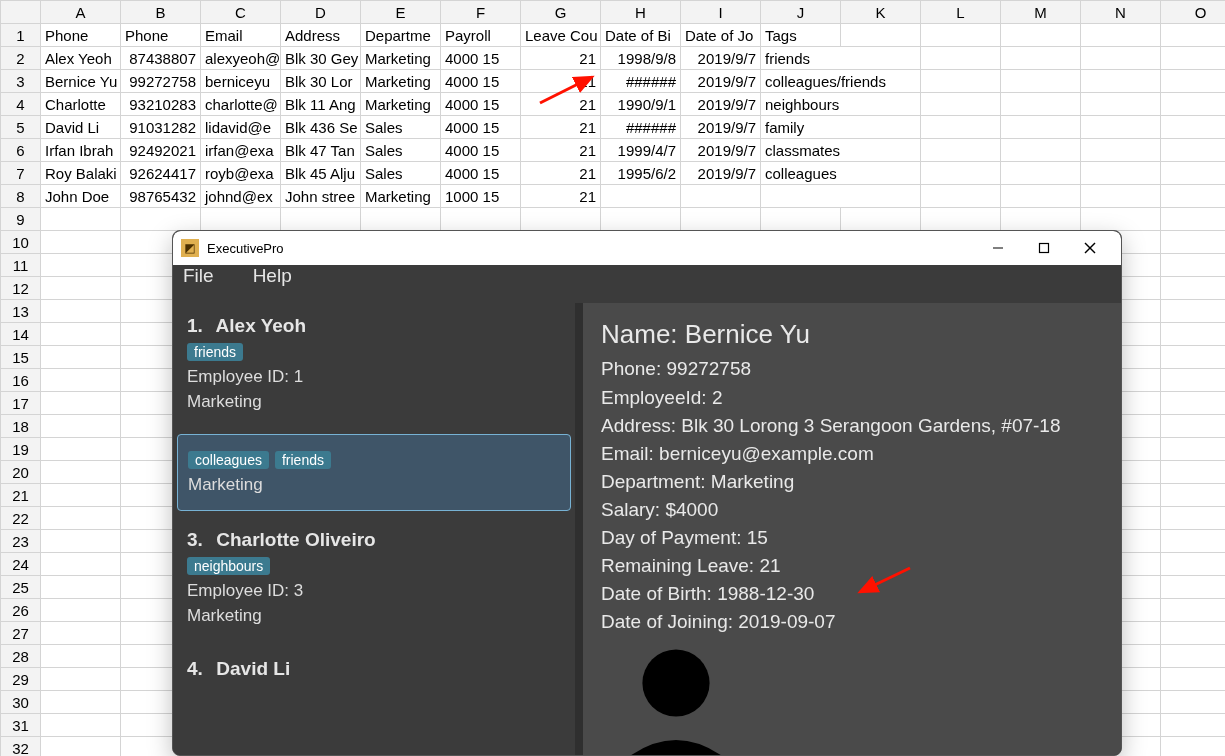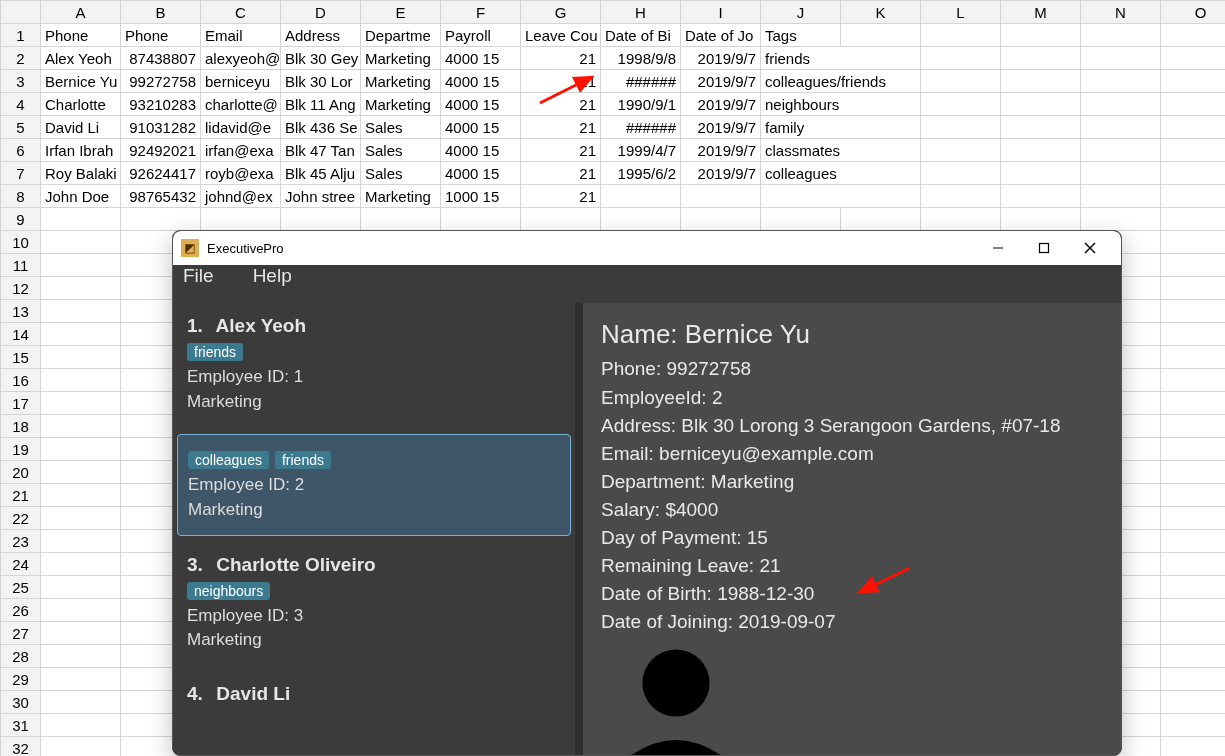--- a/index.html
+++ b/index.html
@@ -772,21 +772,20 @@
     <div class="list">
       <div class="list-inner" id="list-inner">
           <div class="card">
             <h3><span class="idx">1.</span> Alex Yeoh</h3>
             <div class="tags"><span class="tag">friends</span></div>
             <div class="sub">Employee ID: 1</div>
             <div class="sub">Marketing</div>
           </div>
           <div class="card selected">
             <div class="tags"><span class="tag">colleagues</span><span class="tag">friends</span></div>
-            <div class="sub">Employee ID: 2</div>
             <div class="sub">Marketing</div>
           </div>
           <div class="card">
             <h3><span class="idx">3.</span> Charlotte Oliveiro</h3>
             <div class="tags"><span class="tag">neighbours</span></div>
             <div class="sub">Employee ID: 3</div>
             <div class="sub">Marketing</div>
           </div>
           <div class="card">
             <h3><span class="idx">4.</span> David Li</h3>

